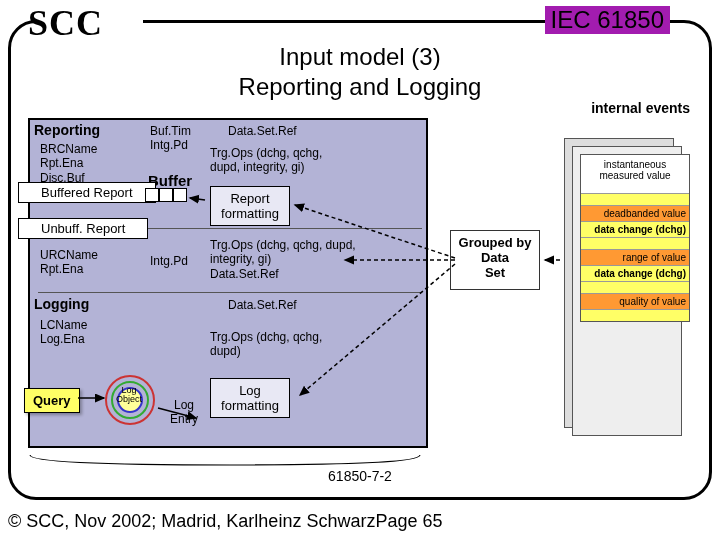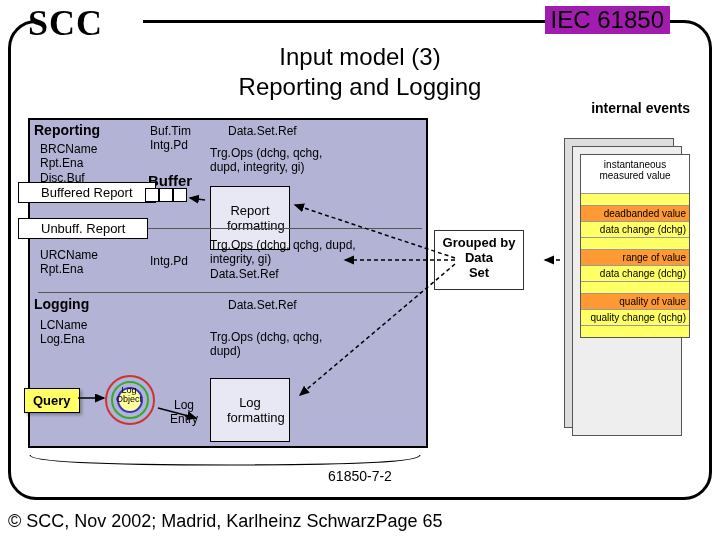--- a/index.html
+++ b/index.html
@@ -8,29 +8,29 @@
   .frame-cut { position: absolute; top: -3px; left: 24px; width: 108px; height: 40px; background: #fff; }
   .scc { position: absolute; left: 28px; top: 2px; font-family: Georgia, serif; font-size: 36px; font-weight: bold; letter-spacing: 1px; }
   .iec { position: absolute; right: 50px; top: 6px; background: #a21caf; padding: 0 6px; font-size: 24px; }
   .title { position: absolute; top: 42px; left: 0; right: 0; text-align: center; font-size: 24px; line-height: 1.25; }
   .footer { position: absolute; bottom: 8px; left: 8px; right: 8px; font-size: 18px; display: flex; justify-content: flex-start; }
   .main-block { position: absolute; left: 28px; top: 118px; width: 400px; height: 330px; background: #b3b3d6; border: 2px solid #000; }
   .section-label { position: absolute; left: 4px; font-weight: bold; font-size: 14px; }
   .field-list { position: absolute; font-size: 12px; line-height: 1.2; }
   .white-box { position: absolute; background: #fff; border: 1.5px solid #000; font-size: 13px; padding: 2px 22px; }
   .trg-text { position: absolute; font-size: 12px; line-height: 1.2; }
-  .inner-box { position: absolute; background: #e8e8f4; border: 1.5px solid #000; font-size: 13px; text-align: center; padding: 16px; }
+  .inner-box { position: absolute; background: #e8e8f4; border: 1.5px solid #000; font-size: 13px; text-align: center; padding: 4px; }
   .buffer-label { position: absolute; font-weight: bold; font-size: 15px; text-align: right; }
-  .group-box { position: absolute; left: 434px; top: 230px; width: 90px; height: 60px; background: #fff; border: 1px solid #333; font-size: 13px; font-weight: bold; text-align: center; padding-top: 4px; }
+  .group-box { position: absolute; left: 450px; top: 230px; width: 90px; height: 60px; background: #fff; border: 1px solid #333; font-size: 13px; font-weight: bold; text-align: center; padding-top: 4px; }
   .ev-label { position: absolute; right: 30px; top: 100px; font-weight: bold; font-size: 14px; }
   .ev-stack { position: absolute; right: 26px; top: 138px; width: 130px; height: 312px; }
   .ev-card { position: absolute; width: 110px; background: #fff; border: 1.5px solid #555; }
   .ev-row { border-top: 1px solid #999; font-size: 10px; padding: 2px 3px; text-align: right; line-height: 1.1; }
   .ev-row.head { background: #fff; border-top: none; height: 38px; }
-  .ev-row.yellow { background: #ffff66; }
+  .ev-row.yellow { background: #ffff66; font-weight: bold; }
   .ev-row.orange { background: #ff9933; }
   .query-box { position: absolute; left: 24px; top: 388px; background: #ffff66; border: 1.5px solid #000; padding: 4px 8px; font-size: 13px; font-weight: bold; box-shadow: 2px 2px 3px rgba(0,0,0,.3); }
   .buf-slots { position: absolute; left: 145px; top: 188px; width: 42px; height: 14px; display: flex; }
   .buf-slots div { flex: 1; border: 1.5px solid #000; background: #fff; }
   .log-rings { position: absolute; left: 105px; top: 375px; width: 50px; height: 50px; }
   .ring { position: absolute; border-radius: 50%; border: 2px solid; }
   .log-obj-label { position: absolute; left: 116px; top: 386px; font-size: 9px; text-align: center; line-height: 1; z-index: 5; }
   .brace-label { position: absolute; left: 0; right: 0; top: 468px; text-align: center; font-size: 14px; }
   svg.arrows { position: absolute; left: 0; top: 0; pointer-events: none; }
 </style>
@@ -97,21 +97,20 @@
   <div class="ev-card" id="ev-front" style="left:16px;top:16px">
       <div class="ev-row head" style="text-align: center; padding-top: 4px;">instantaneous measured value</div>
       <div class="ev-row yellow" style="height: 12px;"></div>
       <div class="ev-row orange">deadbanded value</div>
       <div class="ev-row yellow">data change (dchg)</div>
       <div class="ev-row yellow" style="height: 12px;"></div>
       <div class="ev-row orange">range of value</div>
       <div class="ev-row yellow">data change (dchg)</div>
       <div class="ev-row yellow" style="height: 12px;"></div>
       <div class="ev-row orange">quality of value</div>
-      <div class="ev-row yellow">quality change (qchg)</div>
       <div class="ev-row yellow" style="height: 12px;"></div>
     </div>
 </div>
 
 <div class="log-rings">
   <div class="ring" style="left:0;top:0;width:50px;height:50px;border-color:#cc3333"></div>
   <div class="ring" style="left:6px;top:6px;width:38px;height:38px;border-color:#33aa33"></div>
   <div class="ring" style="left:12px;top:12px;width:26px;height:26px;border-color:#3333cc;background:#ffff99"></div>
 </div>
 <div class="log-obj-label" style="white-space:pre">Log

